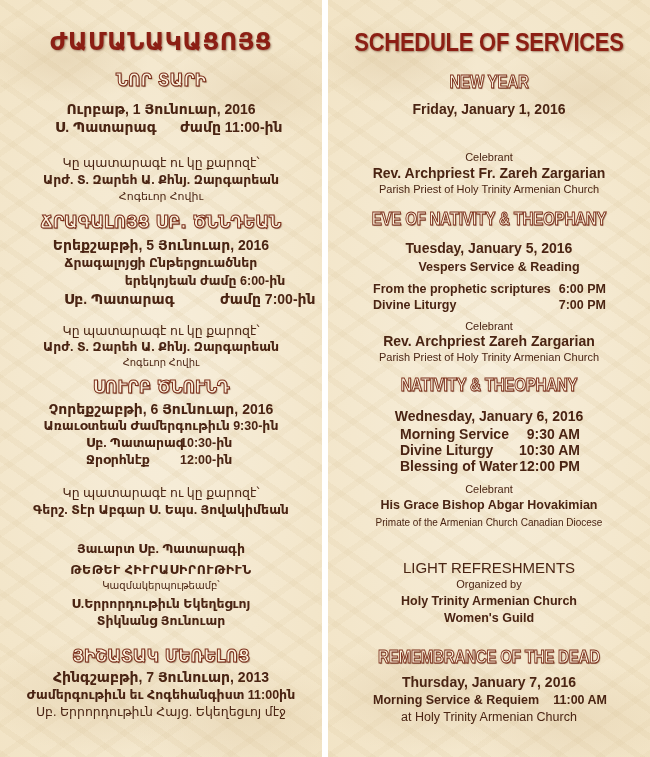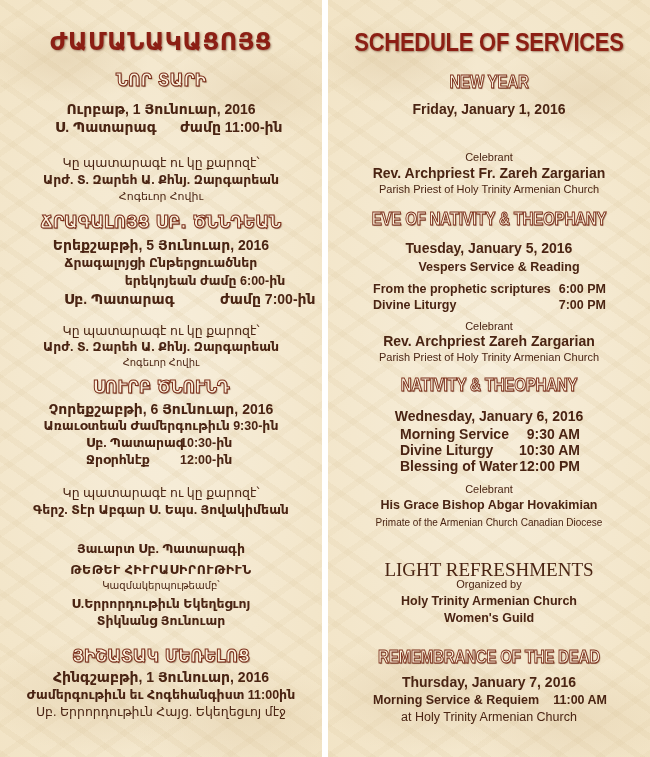--- a/index.html
+++ b/index.html
@@ -77,21 +77,21 @@
   <div class="b12" style="position:absolute; top:452px; left:180px;">12:00-ին</div>
   <div class="center n12" style="top:485px;">Կը պատարագէ ու կը քարոզէ՝</div>
   <div class="center b12" style="top:502px;">Գերշ. Տէր Աբգար Ս. Եպս. Յովակիմեան</div>
   <div class="center b12" style="top:541px;">Յաւարտ Սբ. Պատարագի</div>
   <div class="center b12" style="top:562px; letter-spacing:0.5px;">ԹԵԹԵՒ ՀԻՒՐԱՍԻՐՈՒԹԻՒՆ</div>
   <div class="center n10" style="top:580px;">Կազմակերպութեամբ՝</div>
   <div class="center b12" style="top:596px;">Ս.Երրորդութիւն Եկեղեցւոյ</div>
   <div class="center b12" style="top:613px;">Տիկնանց Յունուար</div>
 
   <div class="center sec-title" style="top:646px;">ՅԻՇԱՏԱԿ ՄԵՌԵԼՈՑ</div>
-  <div class="center b13" style="top:669px;">Հինգշաբթի, 1 Յունուար, 2016</div>
+  <div class="center b13" style="top:669px;">Հինգշաբթի, 7 Յունուար, 2013</div>
   <div class="center b12" style="top:687px;">Ժամերգութիւն եւ Հոգեհանգիստ 11:00ին</div>
   <div class="center n12" style="top:704px;">Սբ. Երրորդութիւն Հայց. Եկեղեցւոյ մէջ</div>
 </div>
 
 <div class="divider"></div>
 
 <div class="panel right">
   <div class="center main-title en" style="top:28px;">SCHEDULE OF SERVICES</div>
 
   <div class="center sec-title en" style="top:72px;">NEW YEAR</div>
@@ -115,21 +115,21 @@
   <div class="center b13" style="top:408px; font-size:14px;">Wednesday, January 6, 2016</div>
   <div class="b13" style="position:absolute; top:426px; left:72px;">Morning Service</div>
   <div class="b13" style="position:absolute; top:426px; right:70px;">9:30 AM</div>
   <div class="b13" style="position:absolute; top:442px; left:72px;">Divine Liturgy</div>
   <div class="b13" style="position:absolute; top:442px; right:70px;">10:30 AM</div>
   <div class="b13" style="position:absolute; top:458px; left:72px;">Blessing of Water</div>
   <div class="b13" style="position:absolute; top:458px; right:70px;">12:00 PM</div>
   <div class="center n11" style="top:483px;">Celebrant</div>
   <div class="center b12" style="top:498px;">His Grace Bishop Abgar Hovakimian</div>
   <div class="center n10" style="top:517px;">Primate of the Armenian Church Canadian Diocese</div>
-  <div class="center n12" style="top:559px; font-size:19px;font-family:Liberation Serif, serif;">LIGHT REFRESHMENTS</div>
+  <div class="center n12" style="top:559px; font-size:15px;">LIGHT REFRESHMENTS</div>
   <div class="center n11" style="top:578px;">Organized by</div>
   <div class="center b12" style="top:594px;">Holy Trinity Armenian Church</div>
   <div class="center b12" style="top:611px;">Women's Guild</div>
 
   <div class="center sec-title en" style="top:647px;">REMEMBRANCE OF THE DEAD</div>
   <div class="center b13" style="top:674px; font-size:14px;">Thursday, January 7, 2016</div>
   <div class="b12" style="position:absolute; top:693px; left:45px;">Morning Service &amp; Requiem</div>
   <div class="b12" style="position:absolute; top:693px; right:43px;">11:00 AM</div>
   <div class="center n12" style="top:710px;">at Holy Trinity Armenian Church</div>
 </div>

